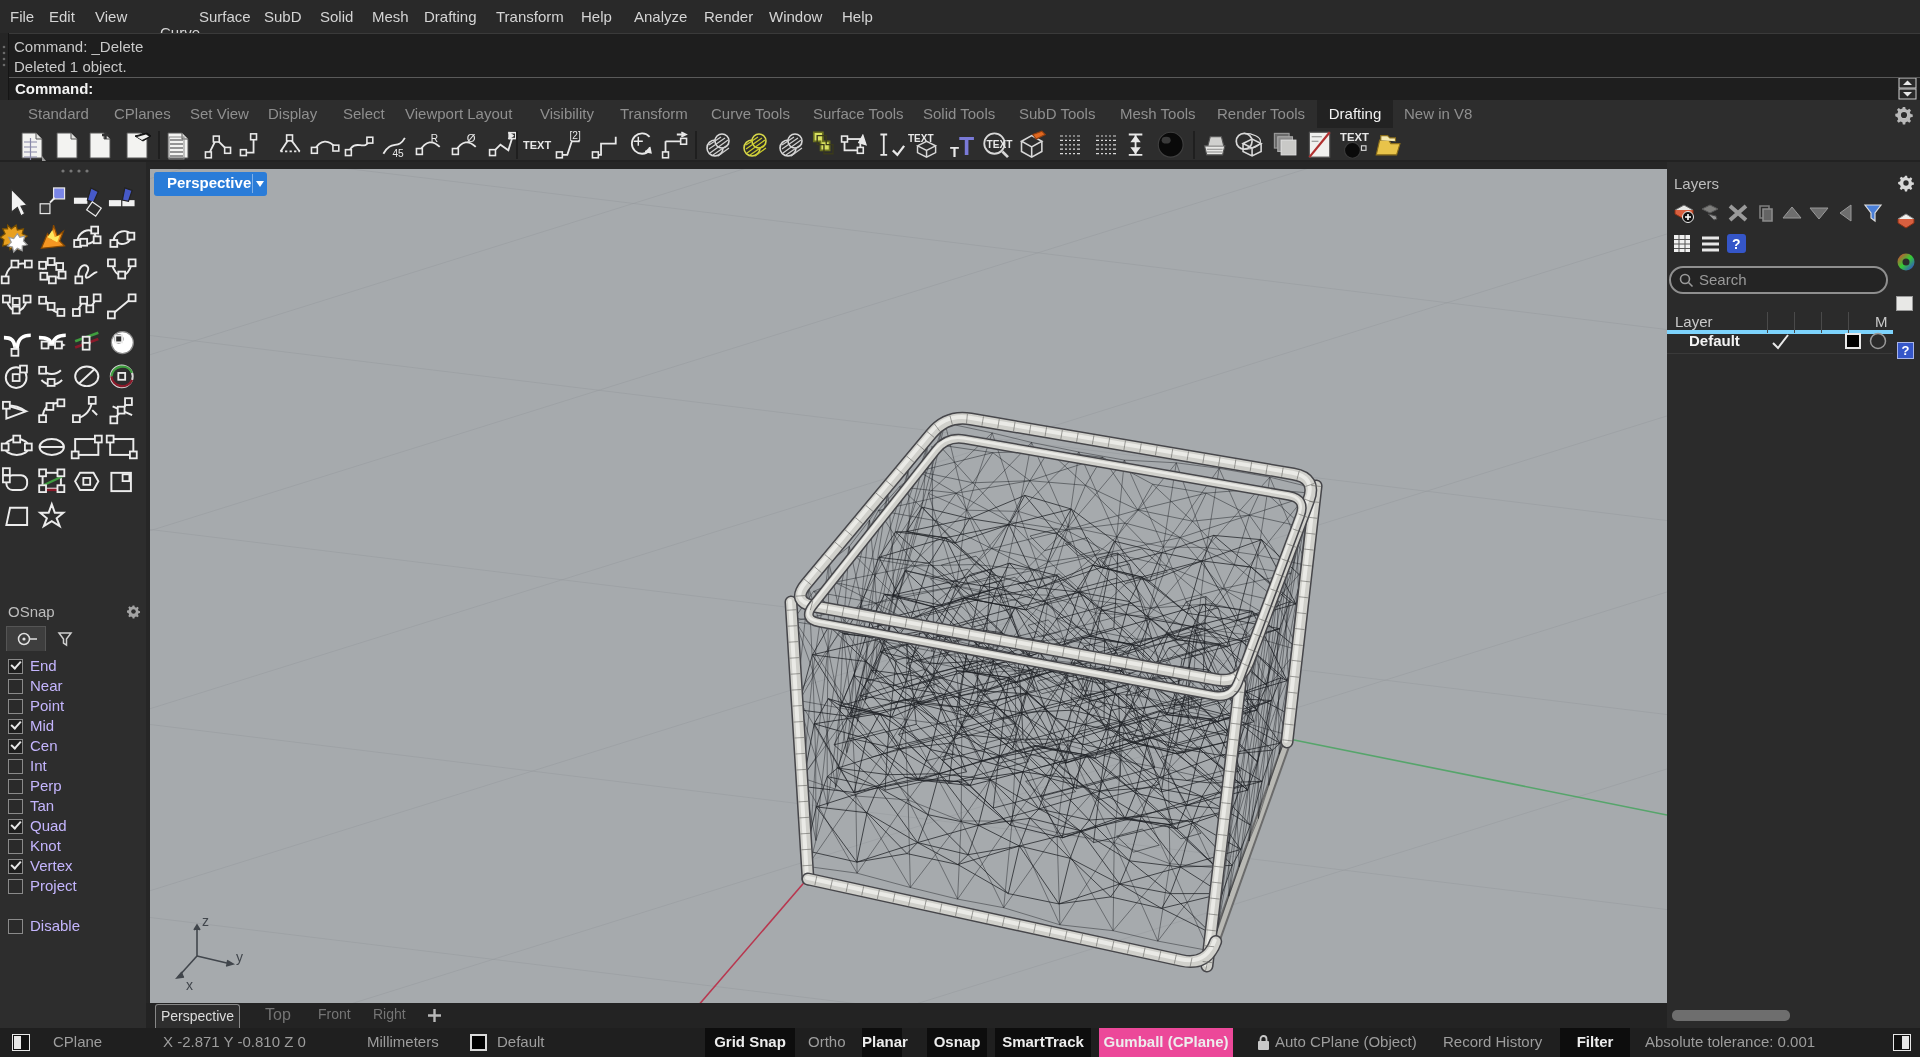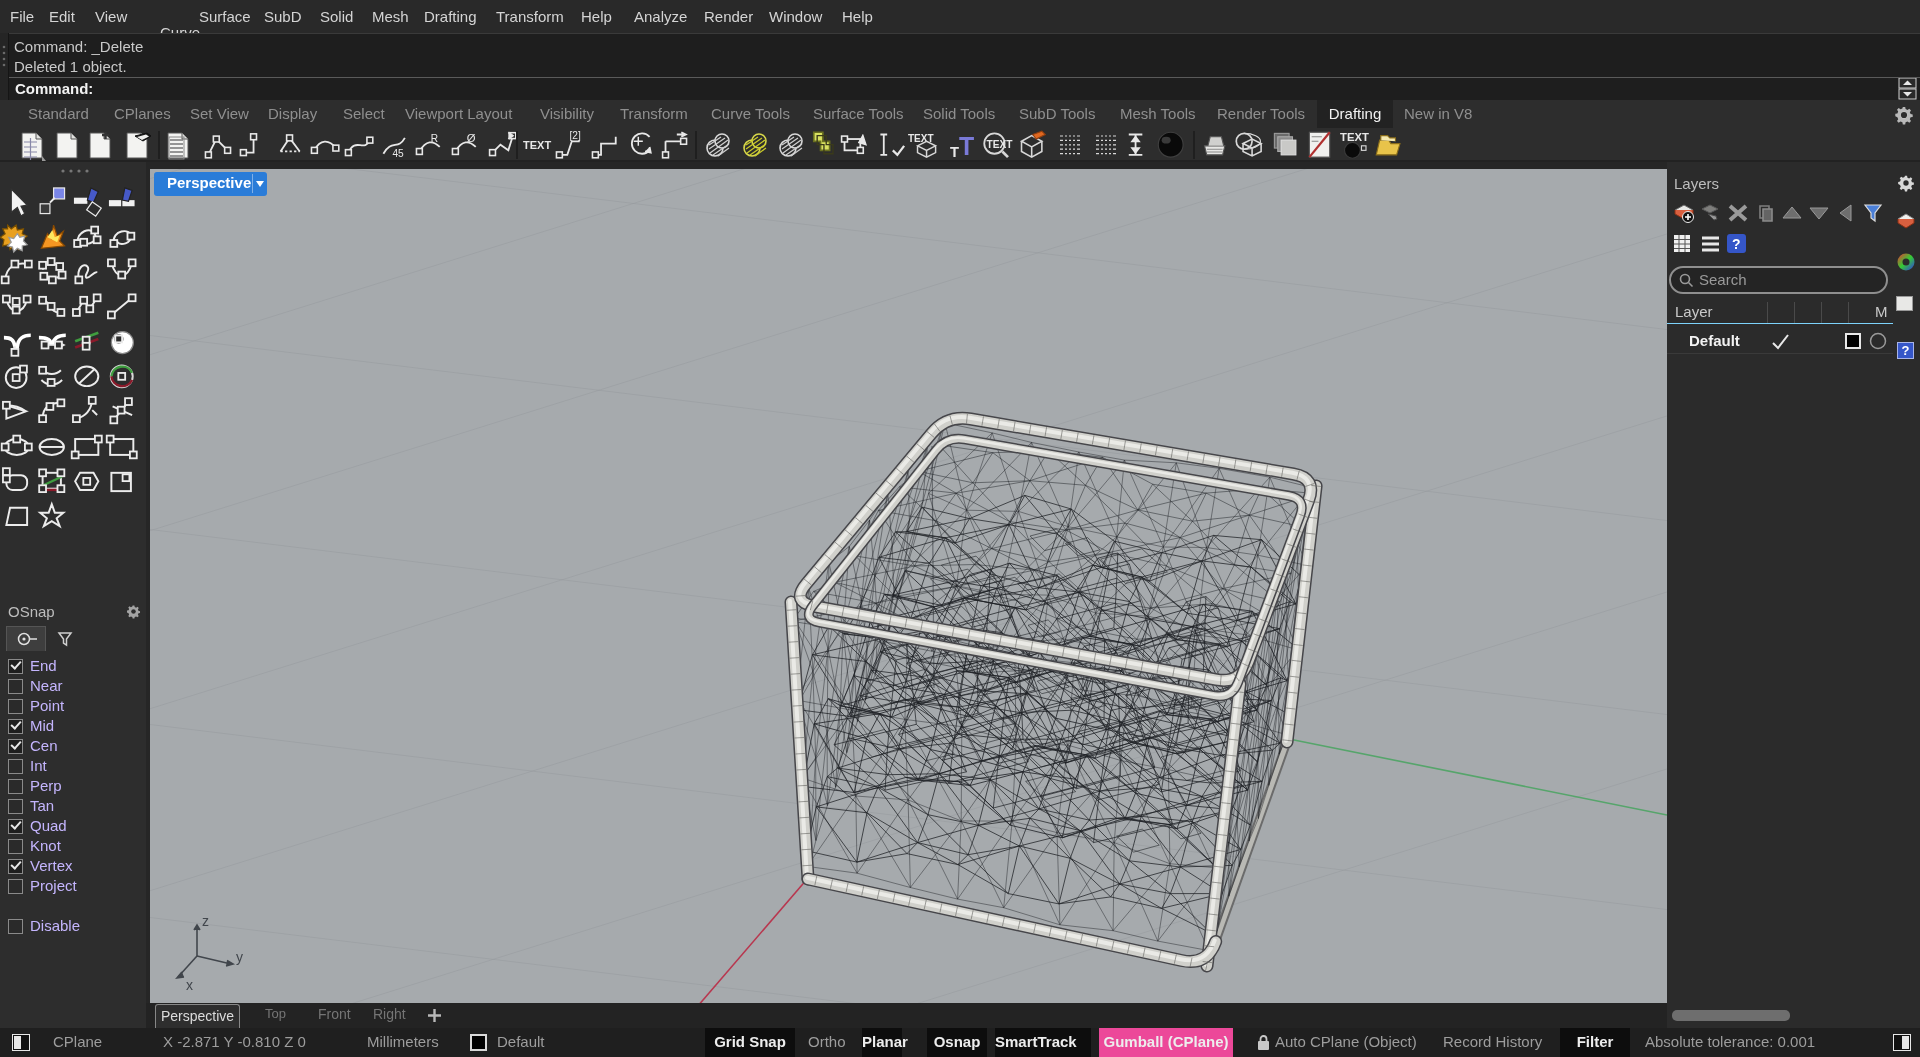--- a/index.html
+++ b/index.html
@@ -413,36 +413,36 @@
     <div style="left:163px">X -2.871 Y -0.810 Z 0</div>
     <div style="left:367px">Millimeters</div>
     <div style="left:497px">Default</div>
     <div style="left:808px">Ortho</div>
     <div style="left:1275px">Auto CPlane (Object)</div>
     <div style="left:1443px">Record History</div>
     <div style="left:1645px">Absolute tolerance: 0.001</div>
     <div class="sb-b" style="left:705px;width:90px;background:#0d0d0d;text-align:center">Grid Snap</div>
     <div class="sb-b" style="left:862px;width:40px;background:#0d0d0d;text-align:center">Planar</div>
     <div class="sb-b" style="left:927px;width:60px;background:#0d0d0d;text-align:center">Osnap</div>
-    <div class="sb-b" style="left:995px;width:96px;background:#0d0d0d;">SmartTrack</div>
+    <div class="sb-b" style="left:995px;width:96px;background:#0d0d0d;text-align:center">SmartTrack</div>
     <div class="sb-b" style="left:1099px;width:134px;background:#ec4899;text-align:center">Gumball (CPlane)</div>
     <div class="sb-b" style="left:1560px;width:70px;background:#0d0d0d;text-align:center">Filter</div>
     <div style="position:absolute;left:470px;top:6px;width:17px;height:17px;background:#000;border:2px solid #d8d8d8"></div>
     <svg style="position:absolute;left:1256px;top:6px" width="15" height="17">
       <rect x="2" y="7" width="11" height="9" rx="1" fill="#c9c9c9"></rect>
       <path d="M4.5 7 v-2 a3 3 0 0 1 6 0 v2" fill="none" stroke="#c9c9c9" stroke-width="1.8"></path>
     </svg>
     <svg style="position:absolute;left:1893px;top:6px" width="18" height="17">
       <rect x="0.5" y="0.5" width="17" height="16" fill="#111" stroke="#e8e8e8"></rect>
       <rect x="9" y="2" width="7" height="13" fill="#e8e8e8"></rect>
     </svg>
   </div>
 <div class="abs vptabs">
     <div style="position:absolute;left:9px;top:1px;width:85px;height:24px;background:#2e2e2e;border:1px solid #888;border-bottom:none;border-radius:3px 3px 0 0;color:#dcdcdc;font-size:14px;text-align:center;line-height:23px">Perspective</div>
-    <span style="position:absolute;left:119px;top:3px;color:#757575;font-size:13px">Top</span>
+    <span style="position:absolute;left:119px;top:3px;color:#757575;font-size:16px">Top</span>
     <span style="position:absolute;left:172px;top:3px;color:#757575;font-size:14px">Front</span>
     <span style="position:absolute;left:227px;top:3px;color:#757575;font-size:14px">Right</span>
     <svg style="position:absolute;left:282px;top:6px" width="13" height="13">
       <path d="M6.5 0 v13 M0 6.5 h13" stroke="#b8b8b8" stroke-width="2.4"></path>
     </svg>
   </div>
 <div class="abs sidebar-placeholder"></div>
 <div class="abs sidebar"><svg width="146" height="866">
       <g fill="#777">
         <circle cx="63" cy="9" r="1.6"></circle>
@@ -845,21 +845,21 @@
         <text x="5" y="15" font-size="14" font-weight="bold" fill="#fff">?</text>
       </g>
     </svg>
     <div style="position:absolute;left:2px;top:104px;width:219px;height:28px;background:#242424;border:2px solid #8f8f8f;border-radius:14px">
 <svg style="position:absolute;left:8px;top:5px" width="15" height="15">
         <circle cx="6" cy="6" r="4.5" fill="none" stroke="#9a9a9a" stroke-width="1.6"></circle>
         <path d="M9.5 9.5 l4 4" stroke="#9a9a9a" stroke-width="1.6"></path>
       </svg>
 <span style="position:absolute;left:28px;top:3px;color:#9a9a9a;font-size:15px">Search</span>
     </div>
-    <div style="position:absolute;left:0;top:138px;width:226px;height:24px;border-bottom:1px solid #7dd3fc">
+    <div style="position:absolute;left:0;top:148px;width:226px;height:24px;border-bottom:4px solid #7dd3fc">
       <span style="position:absolute;left:8px;top:3px;color:#c9c9c9;font-size:15px">Layer</span>
       <div style="position:absolute;left:100px;top:2px;width:1px;height:21px;background:#4a4a4a"></div>
       <div style="position:absolute;left:127px;top:2px;width:1px;height:21px;background:#4a4a4a"></div>
       <div style="position:absolute;left:154px;top:2px;width:1px;height:21px;background:#4a4a4a"></div>
       <div style="position:absolute;left:181px;top:2px;width:1px;height:21px;background:#4a4a4a"></div>
       <span style="position:absolute;left:208px;top:3px;color:#c9c9c9;font-size:15px">M</span>
     </div>
     <div style="position:absolute;left:0;top:168px;width:226px;height:24px;border-bottom:1px solid #3a3a3a">
 <span style="position:absolute;left:22px;top:2px;color:#f2f2f2;font-size:15px;font-weight:bold">Default</span>
 <svg style="position:absolute;left:103px;top:2px" width="22" height="20">

